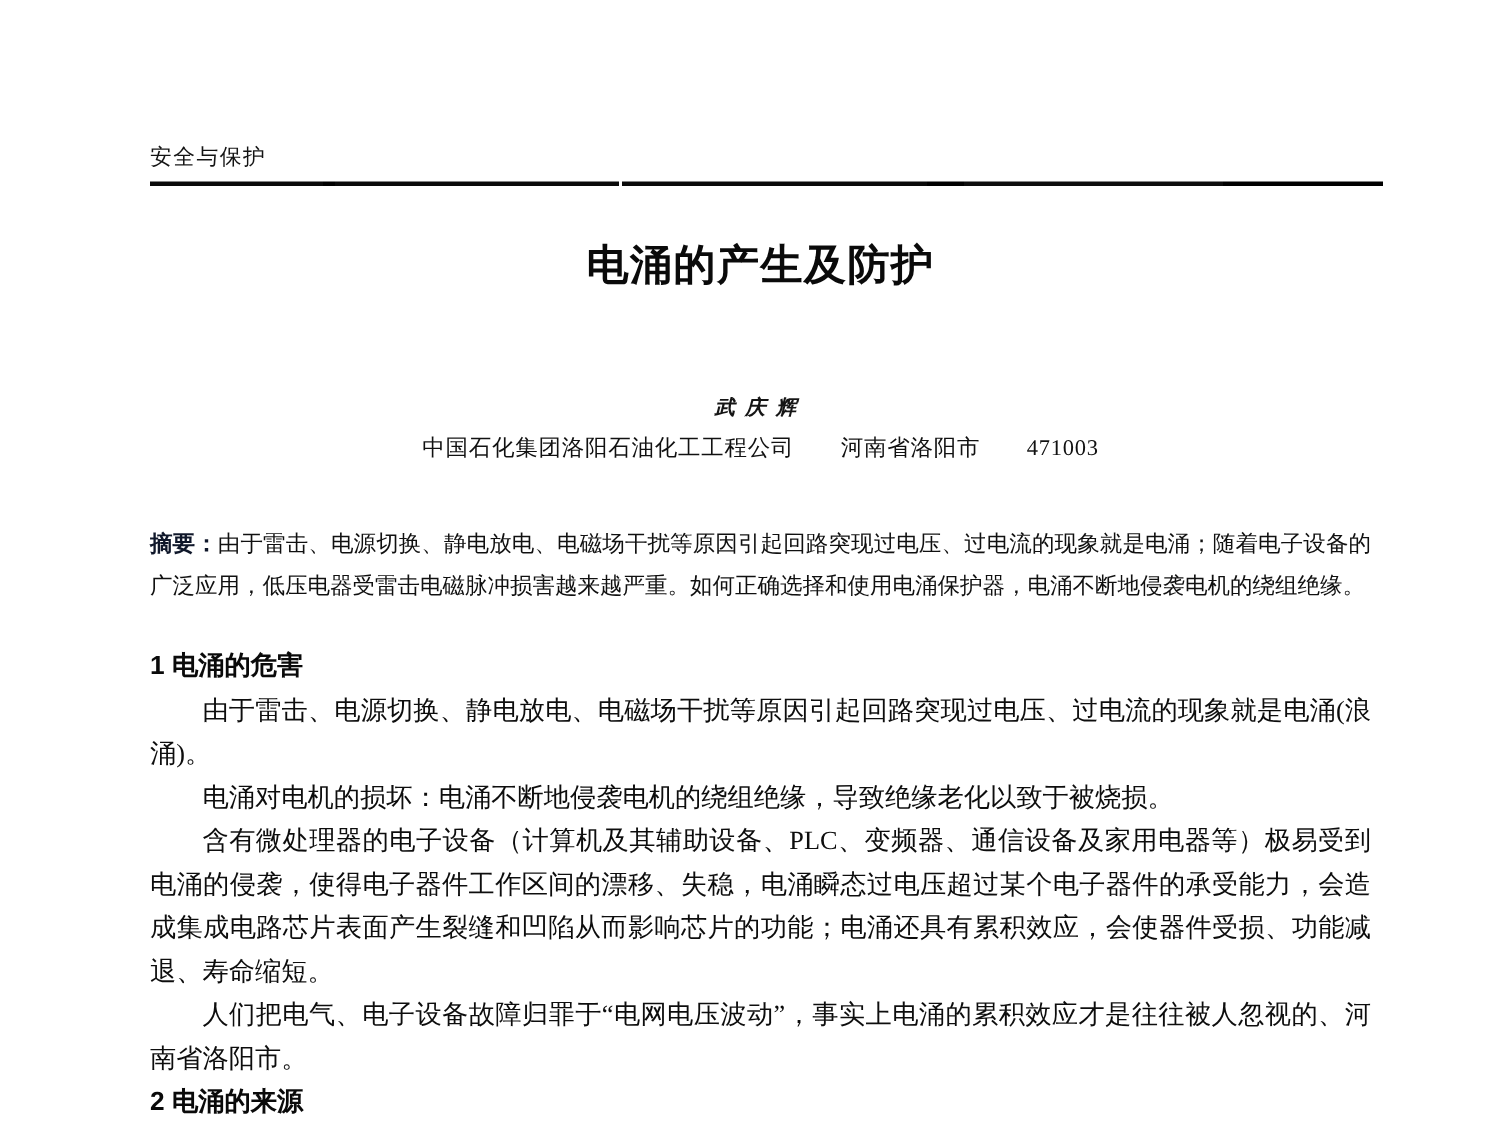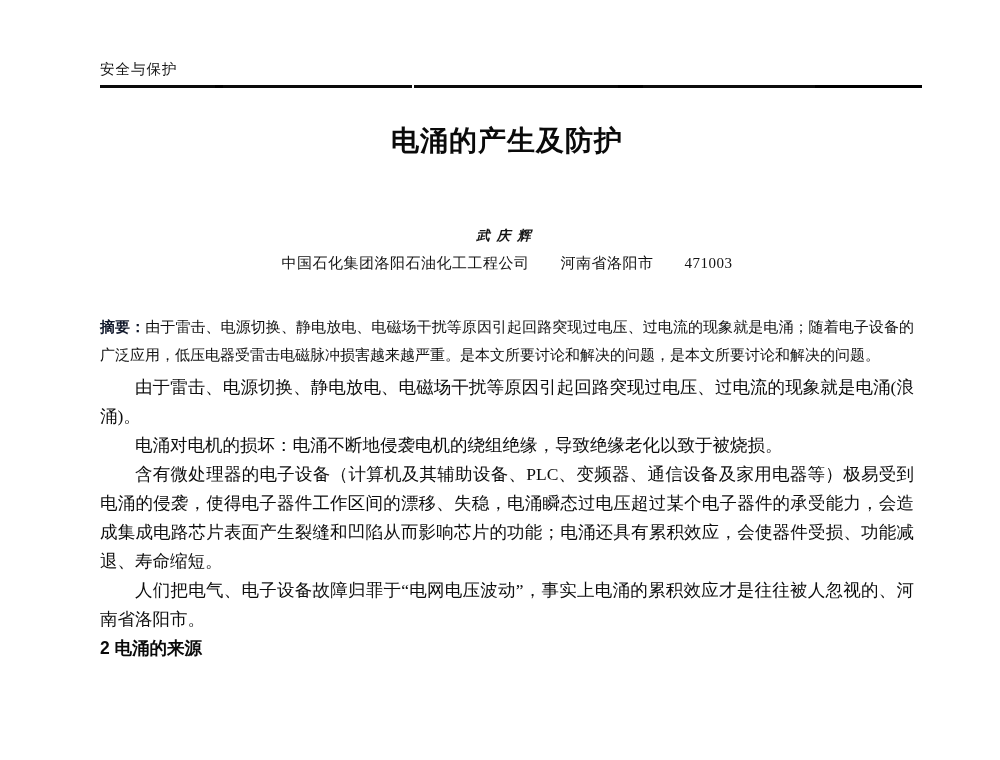--- a/index.html
+++ b/index.html
@@ -15,21 +15,21 @@
     overflow: hidden;
     color: #111111;
     font-family: "Liberation Serif", serif;
   }
   .content {
     margin-left: 100px;
     margin-right: 86px;
   }
   .running-head {
     margin: 0;
-    padding-top: 60px;
+    padding-top: 96px;
     font-size: 14.5px;
     line-height: 18px;
     letter-spacing: 1px;
     color: #141414;
   }
   .head-rule {
     margin-top: 7px;
     height: 3px;
     
     background-image: linear-gradient(90deg,
@@ -123,23 +123,24 @@
     <p class="running-head">安全与保护</p>
 
     <div class="head-rule"></div>
 
     <h1 class="doc-title">电涌的产生及防护</h1>
 
     <p class="author">武庆辉</p>
 
     <p class="affiliation">中国石化集团洛阳石油化工工程公司　　河南省洛阳市　　471003</p>
 
-    <p class="abstract"><span class="inline-label">摘要：</span><span>由于雷击、电源切换、静电放电、电磁场干扰等原因引起回路突现过电压、过电流的现象就是电涌；随着电子设备的广泛应用，低压电器受雷击电磁脉冲损害越来越严重。是本文所要讨论和解决的问题，是本文所要讨论和解决的问题。</span></p>
+    <p class="abstract"><span class="inline-label">摘要：</span><span>由于雷击、电源切换、静电放电、电磁场干扰等原因引起回路突现过电压、过电流的现象就是电涌；随着电子设备的广泛应用，低压电器受雷击电磁脉冲损害越来越严重。如何正确选择和使用电涌保护器，电涌不断地侵袭电机的绕组绝缘。</span></p>
 
 
+    <h2 class="sec-heading first">1 电涌的危害</h2>
 
     <p class="body-par first">由于雷击、电源切换、静电放电、电磁场干扰等原因引起回路突现过电压、过电流的现象就是电涌(浪涌)。</p>
 
     <p class="body-par">电涌对电机的损坏：电涌不断地侵袭电机的绕组绝缘，导致绝缘老化以致于被烧损。</p>
 
     <p class="body-par">含有微处理器的电子设备（计算机及其辅助设备、PLC、变频器、通信设备及家用电器等）极易受到电涌的侵袭，使得电子器件工作区间的漂移、失稳，电涌瞬态过电压超过某个电子器件的承受能力，会造成集成电路芯片表面产生裂缝和凹陷从而影响芯片的功能；电涌还具有累积效应，会使器件受损、功能减退、寿命缩短。</p>
 
     <p class="body-par">人们把电气、电子设备故障归罪于“电网电压波动”，事实上电涌的累积效应才是往往被人忽视的、河南省洛阳市。</p>
 
     <h2 class="sec-heading second">2 电涌的来源</h2>

